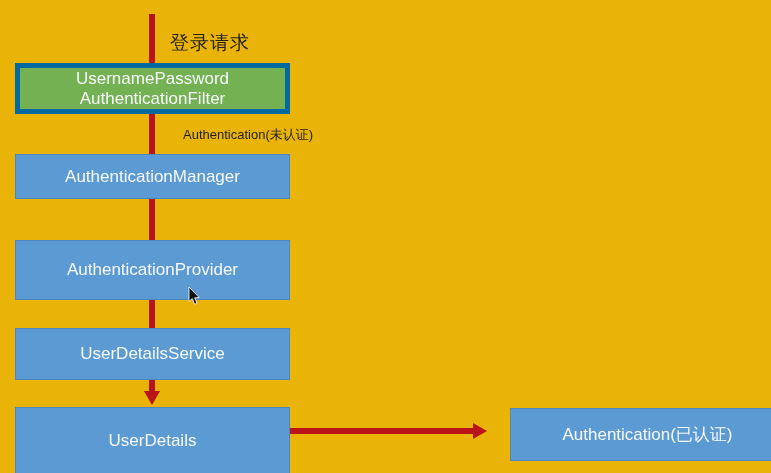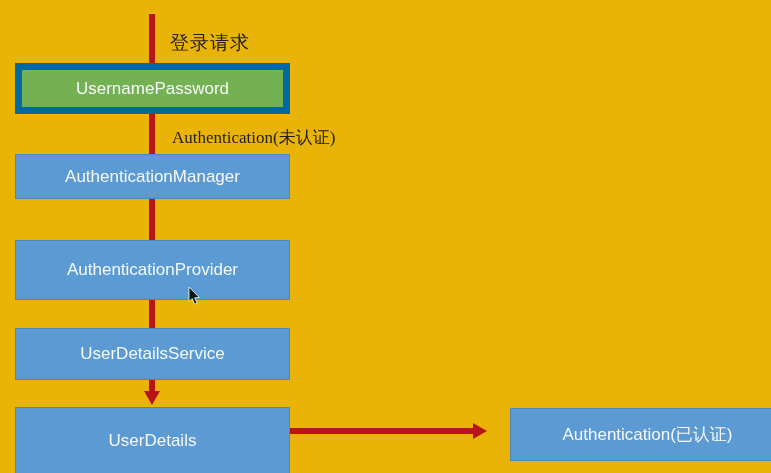--- a/index.html
+++ b/index.html
@@ -54,42 +54,42 @@
     align-items: center;
     justify-content: center;
     text-align: center;
     color: #f7f9fb;
     font-size: 17px;
     z-index: 2;
   }
   .box.green {
     top: 63px; height: 51px;
     background: #73b152;
-    border: 7px solid #0369a1;
+    border: 5px solid #0369a1;
     flex-direction: column;
     line-height: 20px;
   }
   .box.blue {
     background: #5b9ad2;
     border: 1px solid #4d87bd;
   }
   .box.b-manager   { top: 154px; height: 45px; }
   .box.b-provider  { top: 240px; height: 60px; }
   .box.b-uds       { top: 328px; height: 52px; }
   .box.b-ud        { top: 407px; height: 68px; }
   .box.b-auth      { left: 487px; top: 408px; width: 275px; height: 53px; margin-left: 23px; }
   
   .edge-label {
     position: absolute;
     color: #1f1f1f;
     z-index: 3;
     white-space: nowrap;
   }
   .lbl-login  { left: 170px; top: 30px;  font-size: 19px; letter-spacing: 1px; }
-  .lbl-unauth { left: 172px; top: 126px; font-size: 17px; font-family: Liberation Serif, serif; }
+  .lbl-unauth { left: 183px; top: 126px; font-size: 13px; }
   
   .cursor {
     position: absolute;
     left: 188px; top: 287px;
     z-index: 5;
   }
 </style>
 </head>
 <body>
 
@@ -98,20 +98,21 @@
   <div class="vline"></div>
   <div class="arrow-down"></div>
   <div class="hline"></div>
   <div class="arrow-right"></div>
 
   <div class="edge-label lbl-login">登录请求</div>
   <div class="edge-label lbl-unauth">Authentication(未认证)</div>
 
   <div class="box green">
     <div>UsernamePassword</div>
+    <div>AuthenticationFilter</div>
   </div>
 
   <div class="box blue b-manager">AuthenticationManager</div>
 
   <div class="box blue b-provider">AuthenticationProvider</div>
 
   <div class="box blue b-uds">UserDetailsService</div>
 
   <div class="box blue b-ud">UserDetails</div>
 

